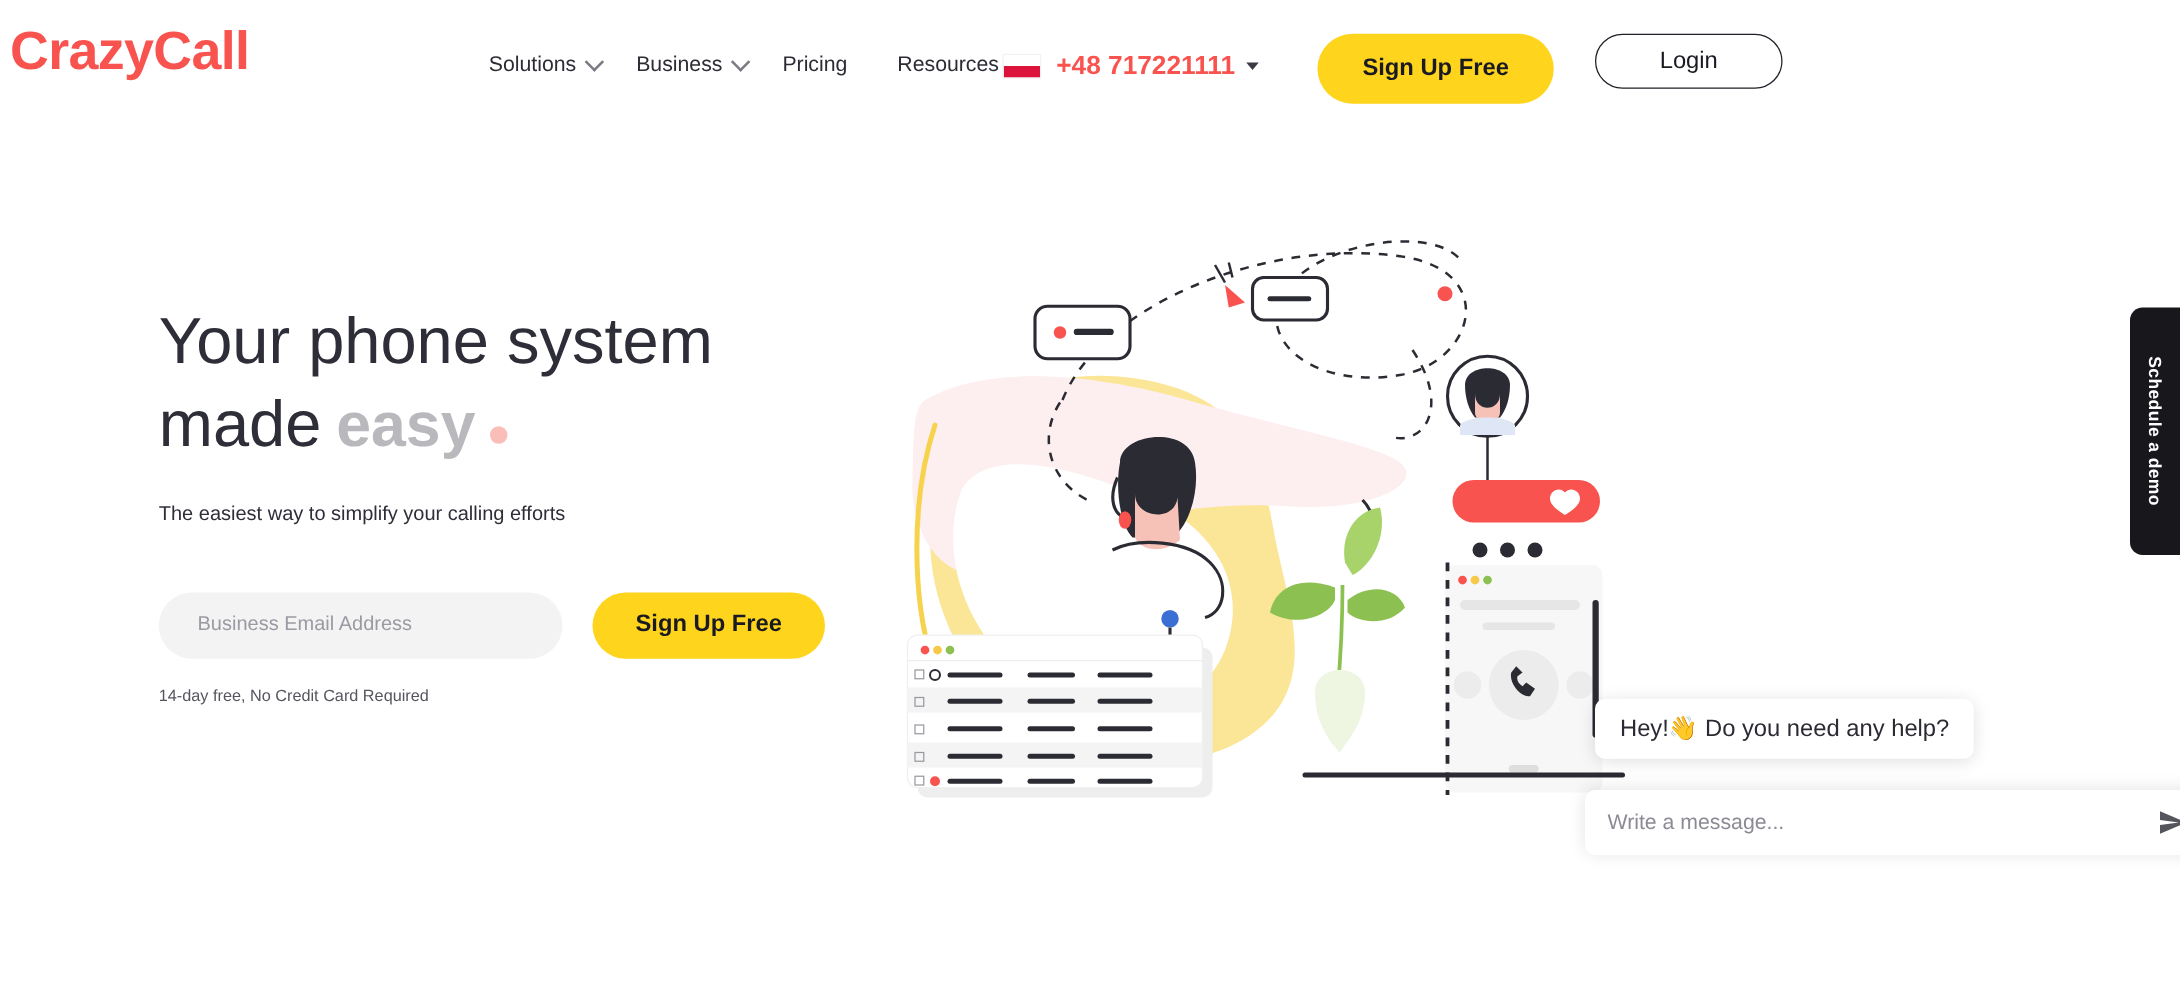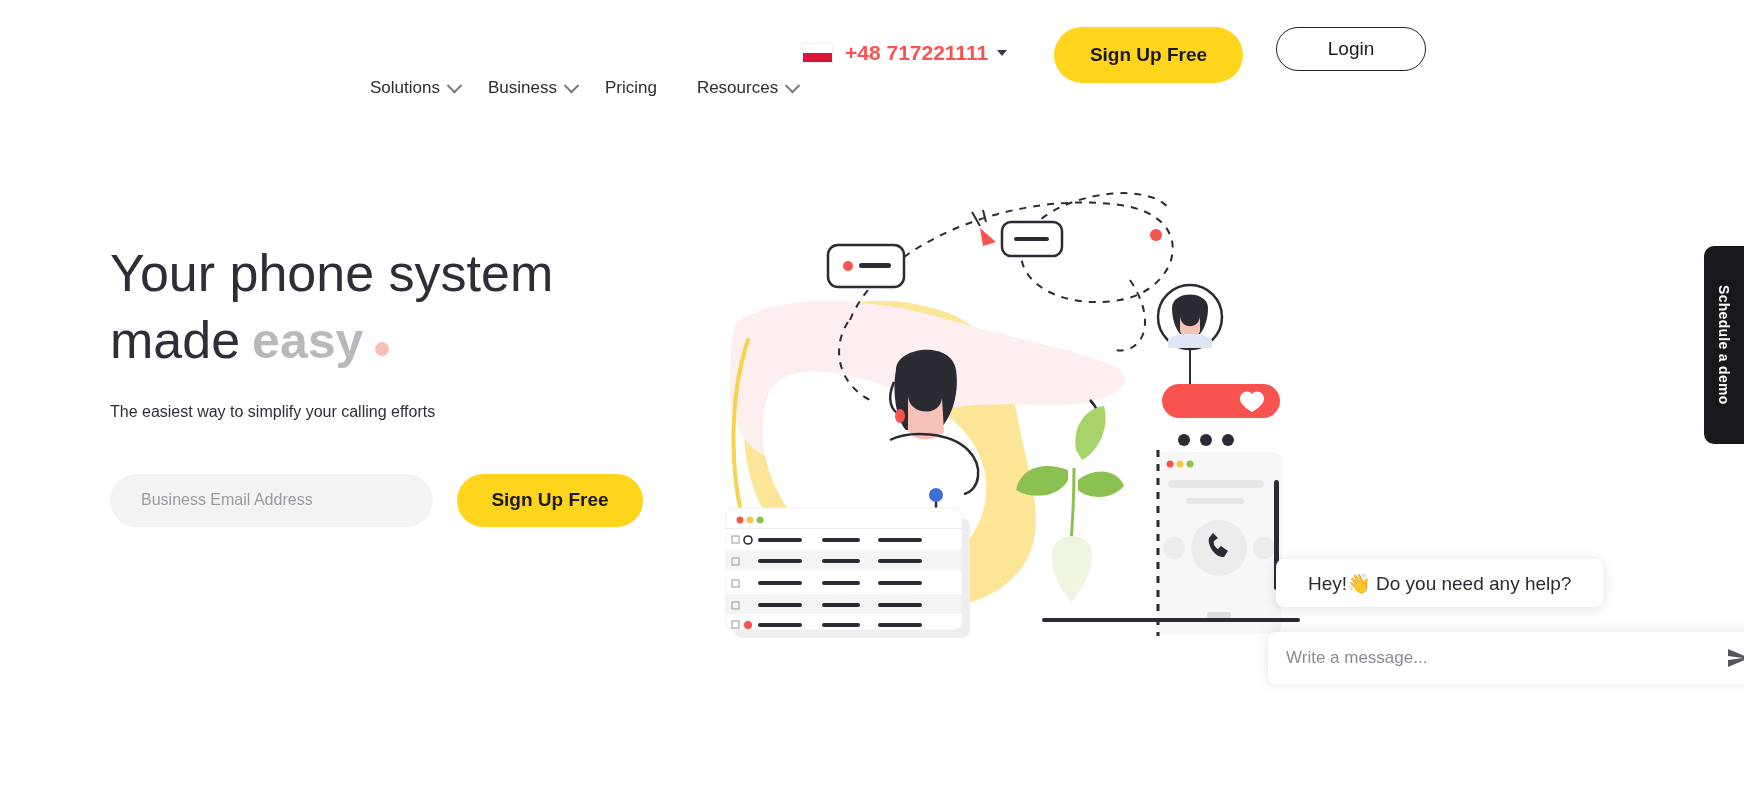--- a/index.html
+++ b/index.html
@@ -18,22 +18,22 @@
     display: flex; align-items: center;
     background: #ffffff;
   }
   .logo {
     position: absolute; left: 8px; top: 20px;
     font-size: 43px; font-weight: bold;
     color: #f9534f; letter-spacing: -0.5px;
     line-height: 1;
   }
   .nav {
-    position: absolute; left: 370px; top: 42px;
-    display: flex; align-items: center; gap: 0px; margin-top: 36px;
+    position: absolute; left: 391px; top: 42px;
+    display: flex; align-items: center; gap: 0px;
   }
   .nav-item {
     display: flex; align-items: center;
     font-size: 17px; color: #2c2c35;
     margin-right: 28px; cursor: pointer;
     white-space: nowrap;
   }
   .nav-item .caret {
     display: inline-block;
     width: 11px; height: 11px;
@@ -76,21 +76,21 @@
     position: absolute; left: 1276px; top: 27px;
     width: 150px; height: 44px;
     background: #ffffff; color: #1a1a22;
     border: 1.5px solid #1f1f28; border-radius: 28px;
     font-size: 19px;
     font-family: "Liberation Sans", sans-serif;
     cursor: pointer;
   }
 
   
-  .hero-left { position: absolute; left: 110px; top: 240px; width: 620px; }
+  .hero-left { position: absolute; left: 127px; top: 240px; width: 620px; }
   .headline {
     font-size: 52px; line-height: 1.28;
     color: #2e2e38; font-weight: 400;
   }
   .headline .word-easy {
     color: #b9b9bd; font-weight: 700; font-size: 50px;
     margin-left: 12px;
   }
   .headline .dot {
     display: inline-block;
@@ -152,21 +152,21 @@
   }
 
   
   .chat-bubble {
     position: absolute; left: 1276px; top: 559px;
     min-width: 290px; height: 48px;
     background: #ffffff;
     border-radius: 8px;
     box-shadow: 0 2px 14px rgba(0,0,0,0.13);
     display: flex; align-items: center;
-    padding: 0 32px;
+    padding: 0 20px;
     font-size: 19px; color: #2b2b33;
     white-space: nowrap;
   }
   .chat-input-wrap {
     position: absolute; left: 1268px; top: 632px;
     width: 500px; height: 52px;
     background: #ffffff;
     border-radius: 8px;
     box-shadow: 0 -1px 14px rgba(0,0,0,0.11);
     display: flex; align-items: center;
@@ -181,20 +181,21 @@
   .chat-input::placeholder { color: #8b8b94; }
   .send-icon { margin-left: 10px; cursor: pointer; display:flex; }
 </style>
 </head>
 <body>
 
 <div class="page">
 
   <div class="header">
 
+    <div class="logo">CrazyCall</div>
 
     <div class="nav">
       <div class="nav-item">
         <span>Solutions</span>
         <span class="caret"></span>
       </div>
       <div class="nav-item">
         <span>Business</span>
         <span class="caret"></span>
       </div>
@@ -222,20 +223,21 @@
       <span>Your phone system made</span><span class="word-easy">easy</span><span class="dot"></span>
     </h1>
 
     <div class="subhead">The easiest way to simplify your calling efforts</div>
 
     <div class="form-row">
       <input class="email-input" type="text" placeholder="Business Email Address" style="">
       <button class="btn-signup-hero">Sign Up Free</button>
     </div>
 
+    <div class="fineprint">14-day free, No Credit Card Required</div>
   </div>
 
   <div class="hero-art">
     <svg width="620" height="510" viewBox="0 0 620 510" xmlns="http://www.w3.org/2000/svg">
 
       <path d="M60 210 C30 270 40 360 110 420 C180 475 280 470 320 420 C350 382 330 330 320 280 C310 225 300 180 240 160 C170 138 95 155 60 210 Z" fill="#fbe697"></path>
 
       <path d="M40 170 C90 140 180 150 250 170 C330 193 400 205 420 220 C440 236 400 260 330 255 C250 250 160 270 110 300 C60 330 28 280 30 235 C31 200 30 177 40 170 Z" fill="#fdeef0"></path>
 
       <path d="M70 240 C50 290 70 360 130 400 C190 438 260 420 280 370 C300 318 270 272 220 250 C165 226 95 205 70 240 Z" fill="#ffffff"></path>

